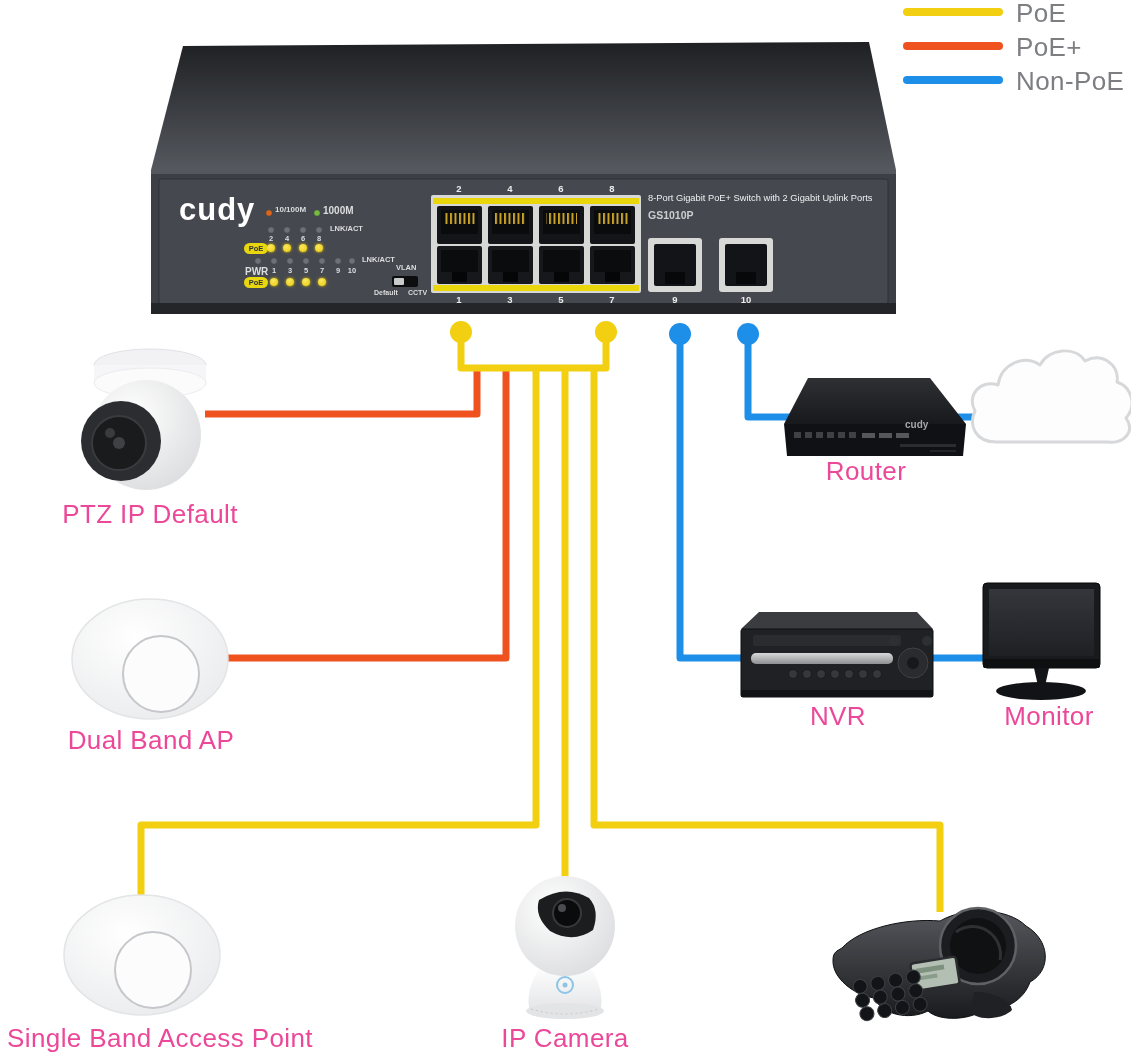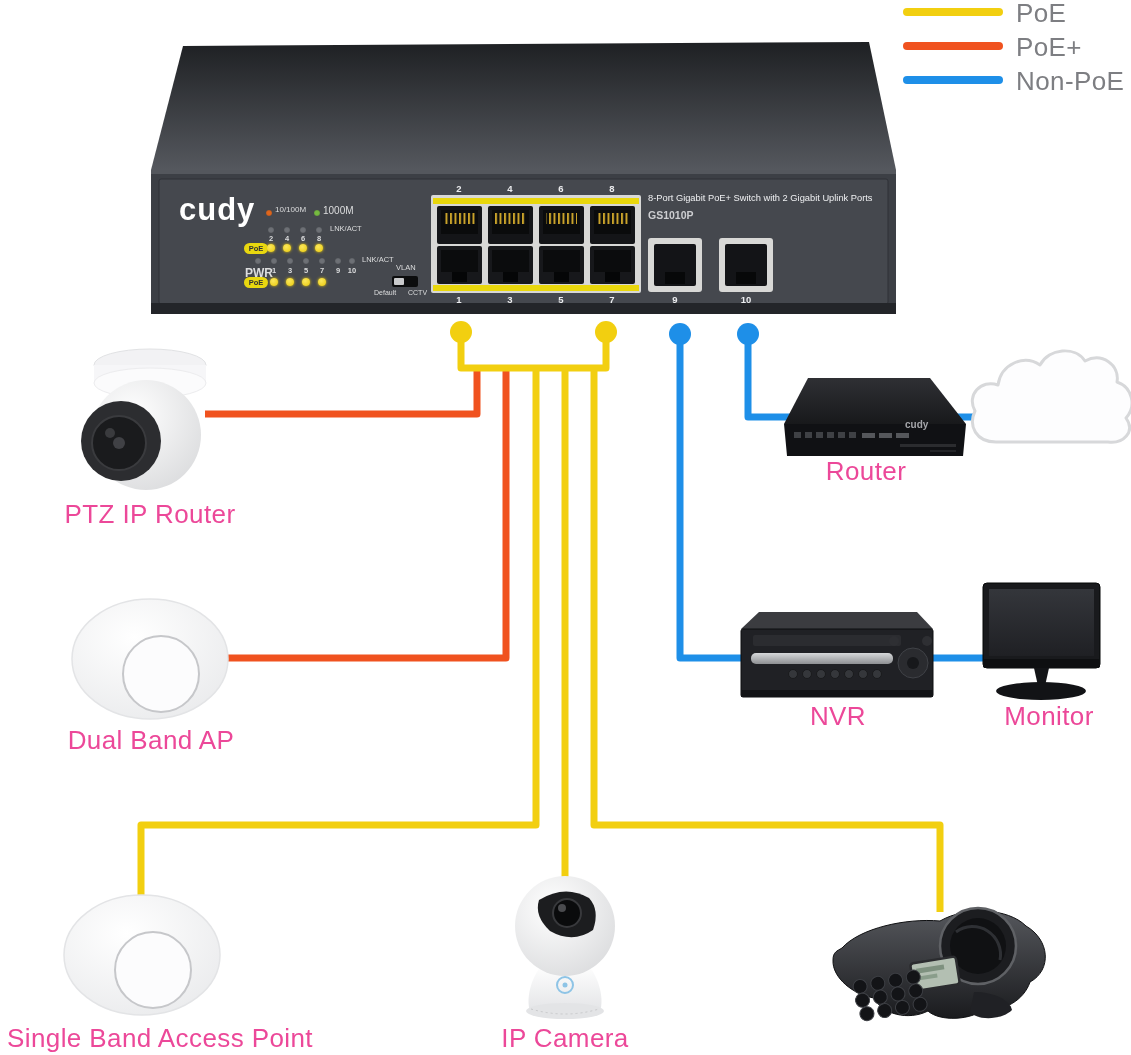--- a/index.html
+++ b/index.html
@@ -7,21 +7,21 @@
          font-family:"Liberation Sans", sans-serif;}
   .stage svg.scene{position:absolute;left:0;top:0;}
   .abs{position:absolute;}
   
   .dev-label{position:absolute;color:#ec4899;font-size:26px;letter-spacing:.4px;
              text-align:center;white-space:nowrap;}
   
   .legend-line{position:absolute;width:100px;height:8px;border-radius:4px;}
   .legend-label{position:absolute;color:#7D7E82;font-size:26px;letter-spacing:.4px;}
   
-  .sw-text{position:absolute;color:#DCDDDE;font-weight:normal;white-space:nowrap;text-align:center;}
+  .sw-text{position:absolute;color:#DCDDDE;font-weight:bold;white-space:nowrap;text-align:center;}
   .led{position:absolute;width:6px;height:6px;border-radius:50%;background:#6E7176;
        box-shadow:inset 0 0 1px #3a3c40;}
   .led.yellow{width:8px;height:8px;background:radial-gradient(circle at 40% 35%,#FBE75C,#E9C90B);
        box-shadow:0 0 3px #E9C90B;}
   .led.orange{background:#E0661C;}
   .led.green{background:#76BC40;}
   .pill{position:absolute;width:24px;height:11px;border-radius:6px;background:#E8D70F;
         color:#2F3032;font-size:7.5px;font-weight:bold;text-align:center;line-height:11px;}
   .num{position:absolute;color:#DCDDDE;font-weight:bold;text-align:center;}
   .portnum{position:absolute;width:20px;color:#ECEDEF;font-size:9.5px;font-weight:bold;text-align:center;}
@@ -309,21 +309,21 @@
     <div class="led yellow" style="left:315px;top:244px"></div>
 
     <div class="led" style="left:255px;top:258px"></div>
     <div class="led" style="left:271px;top:258px"></div>
     <div class="led" style="left:287px;top:258px"></div>
     <div class="led" style="left:303px;top:258px"></div>
     <div class="led" style="left:319px;top:258px"></div>
     <div class="led" style="left:335px;top:258px"></div>
     <div class="led" style="left:349px;top:258px"></div>
     <div class="sw-text" style="left:362px;top:255px;font-size:7.5px">LNK/ACT</div>
-    <div class="num" style="left:245px;top:266px;width:26px;font-size:12px;text-align:center">PWR</div>
+    <div class="num" style="left:245px;top:266px;width:26px;font-size:10px;text-align:left">PWR</div>
     <div class="num" style="left:270px;top:266px;width:8px;font-size:7.5px">1</div>
     <div class="num" style="left:286px;top:266px;width:8px;font-size:7.5px">3</div>
     <div class="num" style="left:302px;top:266px;width:8px;font-size:7.5px">5</div>
     <div class="num" style="left:318px;top:266px;width:8px;font-size:7.5px">7</div>
     <div class="num" style="left:334px;top:266px;width:8px;font-size:7.5px">9</div>
     <div class="num" style="left:346px;top:266px;width:12px;font-size:7.5px">10</div>
     <div class="pill" style="left:244px;top:277px">PoE</div>
     <div class="led yellow" style="left:270px;top:278px"></div>
     <div class="led yellow" style="left:286px;top:278px"></div>
     <div class="led yellow" style="left:302px;top:278px"></div>
@@ -346,21 +346,21 @@
     <div class="portnum" style="left:449px;top:294px">1</div>
     <div class="portnum" style="left:500px;top:294px">3</div>
     <div class="portnum" style="left:551px;top:294px">5</div>
     <div class="portnum" style="left:602px;top:294px">7</div>
     <div class="portnum" style="left:665px;top:294px">9</div>
     <div class="portnum" style="left:736px;top:294px">10</div>
   </div>
 
   <div class="abs" style="left:905px;top:419px;font-size:10px;font-weight:bold;color:#A5A6AA">cudy</div>
 
-  <div class="dev-label" style="left:0px;top:499px;width:300px">PTZ IP Router</div>
+  <div class="dev-label" style="left:0px;top:499px;width:300px">PTZ IP Default</div>
   <div class="dev-label" style="left:766px;top:456px;width:200px">Router</div>
   <div class="dev-label" style="left:1px;top:725px;width:300px">Dual Band AP</div>
   <div class="dev-label" style="left:738px;top:701px;width:200px">NVR</div>
   <div class="dev-label" style="left:949px;top:701px;width:200px">Monitor</div>
   <div class="dev-label" style="left:7px;top:1023px;width:306px">Single Band Access Point</div>
   <div class="dev-label" style="left:465px;top:1023px;width:200px">IP Camera</div>
 
 </div>
 
 </body></html>

